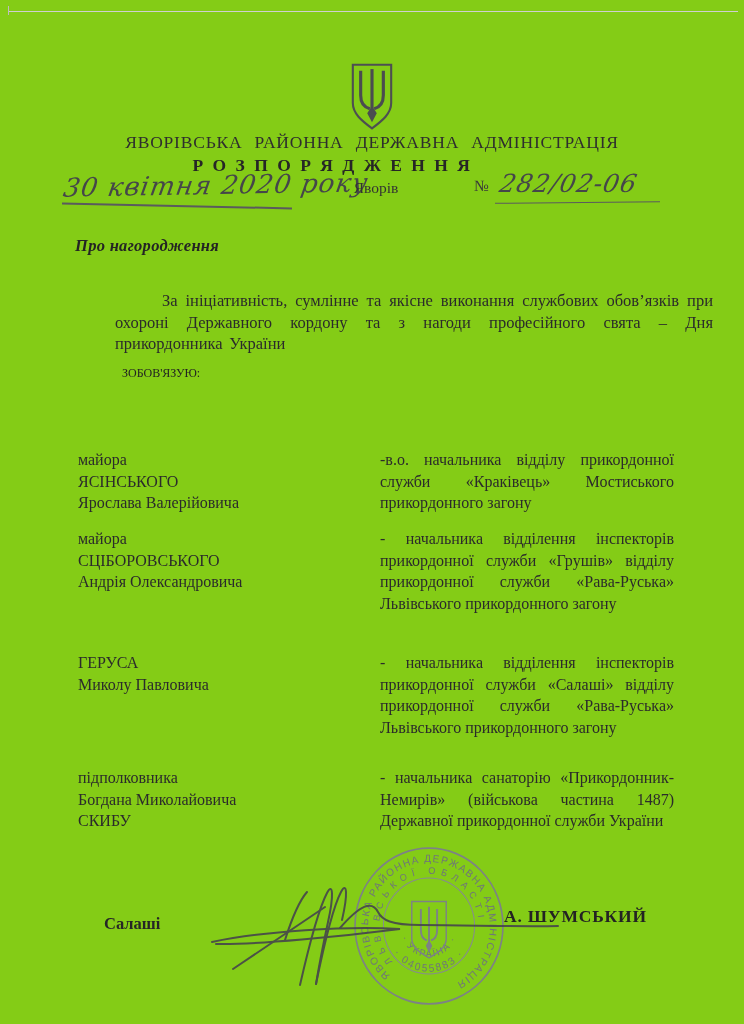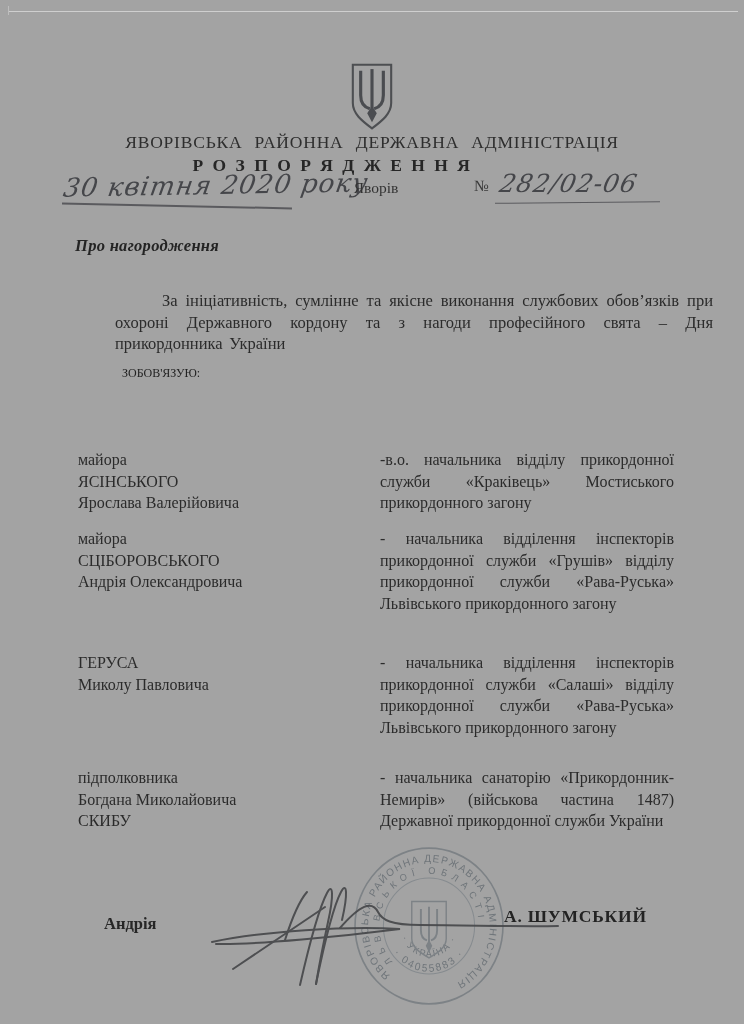--- a/index.html
+++ b/index.html
@@ -1,20 +1,20 @@
 <!DOCTYPE html>
 <html><head>
 <meta charset="utf-8">
 <style>
   * { margin:0; padding:0; box-sizing:border-box; }
   html,body { background:#e8e8e8; }
   body { font-family:"Liberation Serif","DejaVu Serif",serif; }
   .page {
     position:relative; width:744px; height:1024px; margin:0 auto;
-    background:#a3a3a3; overflow:hidden; color:#2d2d2d;
+    background:#84cc16; overflow:hidden; color:#2d2d2d;
   }
   
   .scan-line-top { position:absolute; left:8px; top:11px; width:730px; height:1px; background:#cfcfcf; }
   .scan-tick { position:absolute; left:8px; top:6px; width:1px; height:9px; background:#bdbdbd; }
 
   .emblem { position:absolute; left:343px; top:63px; width:58px; height:68px; }
 
   .org-name {
     position:absolute; left:0; top:132px; width:744px; text-align:center;
     font-size:17.5px; letter-spacing:0.8px; word-spacing:7px; color:#2e2e2e;
@@ -167,16 +167,16 @@
     <g fill="none" stroke="#47484b" stroke-width="2" stroke-linecap="round" opacity="0.92">
       <path d="M17,92 C70,81 150,76 205,79 C150,86 60,95 21,94"></path>
       <path d="M38,119 L130,57"></path>
       <path d="M90,90 C97,68 105,50 112,42"></path>
       <path d="M105,135 C113,100 123,60 132,43 C138,32 139,45 133,72 C127,100 123,122 121,134"></path>
       <path d="M121,134 C129,95 139,55 146,42 C152,31 153,44 147,70"></path>
       <path d="M145,78 C165,55 177,50 183,62 C187,70 196,75 225,75 C275,75 320,77 363,76"></path>
     </g>
   </svg>
 
-  <div class="sig-title">Андрія</div>
+  <div class="sig-title">Салаші</div>
   <div class="sig-name">А. ШУМСЬКИЙ</div>
 
 </div>
 
 </body></html>

